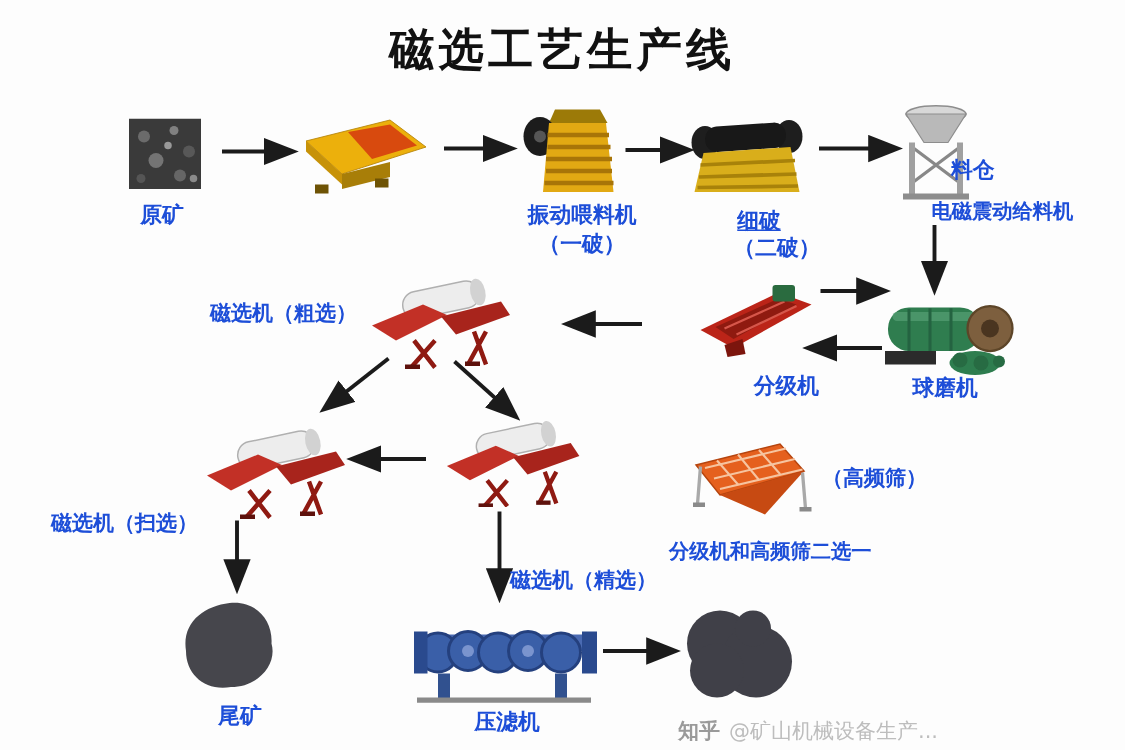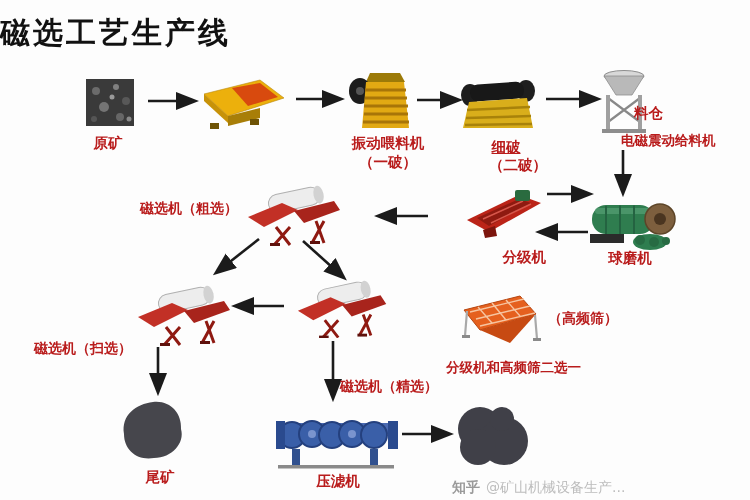--- a/index.html
+++ b/index.html
@@ -1,21 +1,21 @@
 <!DOCTYPE html>
 <html><head>
 <meta charset="utf-8">
 <style>
   html,body{margin:0;padding:0;}
   #canvas{position:relative;width:750px;height:500px;background:#fdfdfd;overflow:hidden;
           font-family:"DejaVu Sans","Liberation Sans",sans-serif;}
   .abs{position:absolute;}
-  #title{left:0;top:13px;width:750px;text-align:left;font-size:30px;font-weight:bold;
+  #title{left:0;top:13px;width:750px;text-align:center;font-size:30px;font-weight:bold;
          color:#111;letter-spacing:3px;z-index:3;}
-  .lbl{font-size:14.5px;font-weight:bold;color:#b91c1c;z-index:3;white-space:nowrap;}
+  .lbl{font-size:14.5px;font-weight:bold;color:#1d4ed8;z-index:3;white-space:nowrap;}
   .ctr{text-align:center;}
   #flow-arrows{left:0;top:0;width:750px;height:500px;z-index:1;}
   .machine{z-index:2;}
   #watermark{left:452px;top:464px;font-size:14px;color:#bdbdbd;z-index:3;white-space:nowrap;margin-top:15px;}
   #watermark .logo{color:#9a9a9a;font-weight:bold;margin-right:6px;}
   
   #lbl-raw{left:78px;top:134px;width:60px;}
   #lbl-feeder{left:203px;top:136px;width:104px;}
   #lbl-jaw{left:334px;top:134px;width:108px;}
   #lbl-jaw-sub{left:334px;top:153px;width:108px;}

